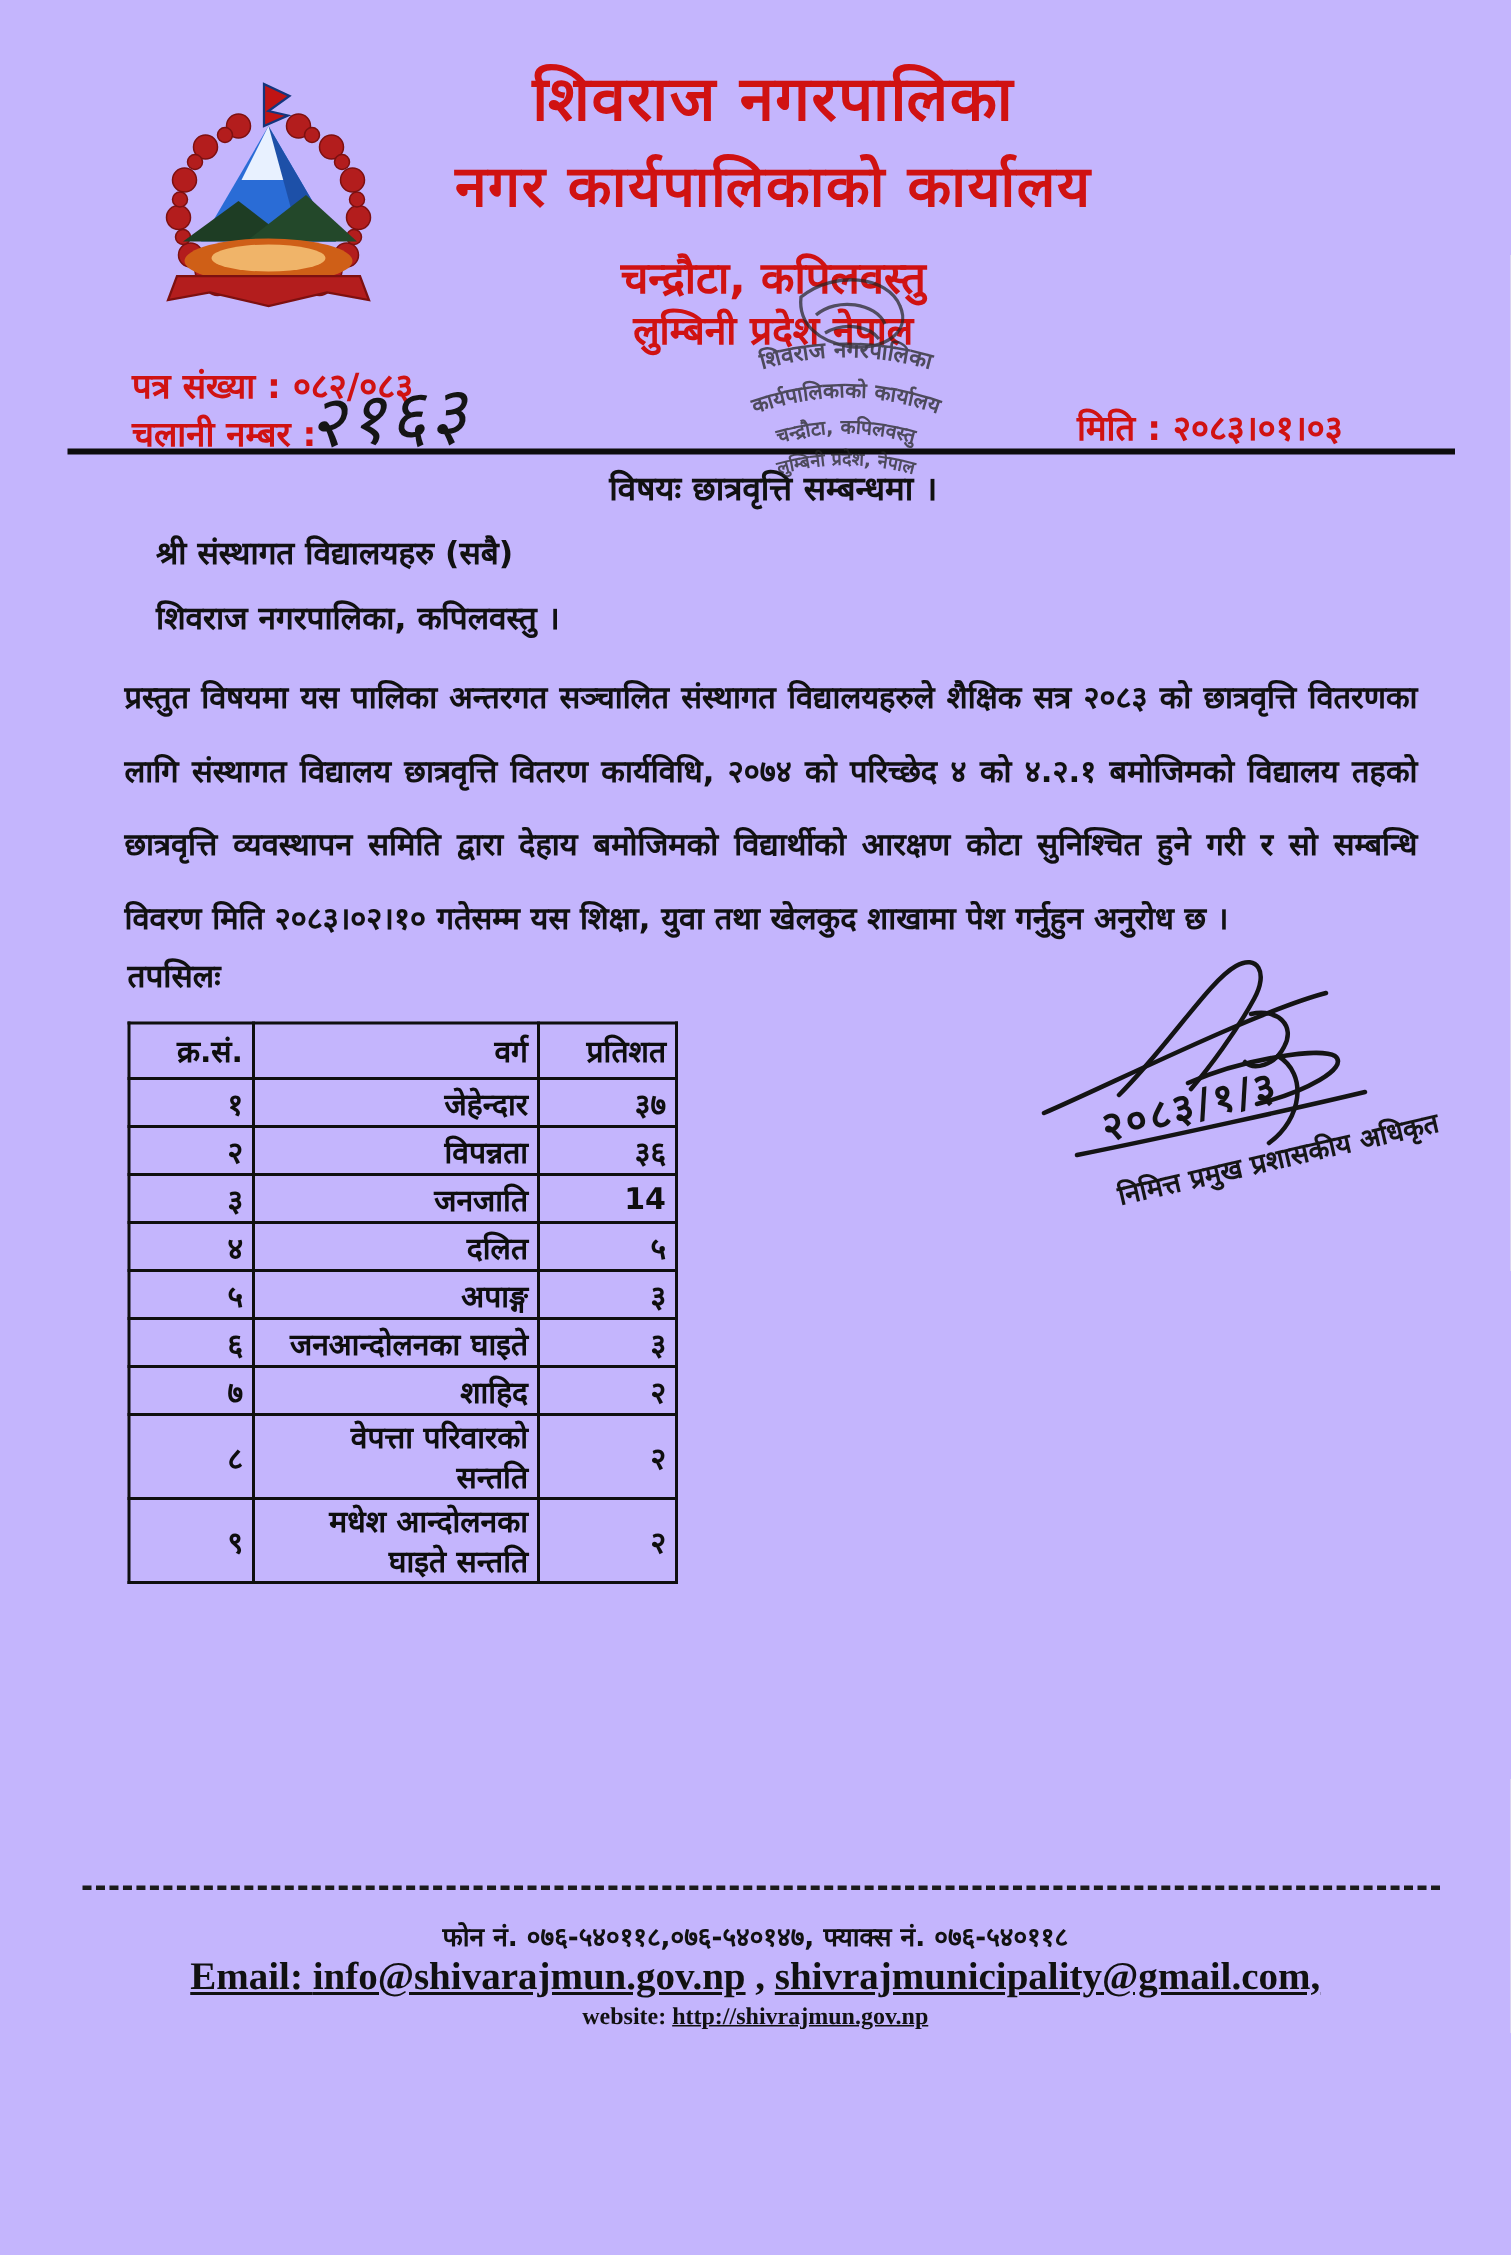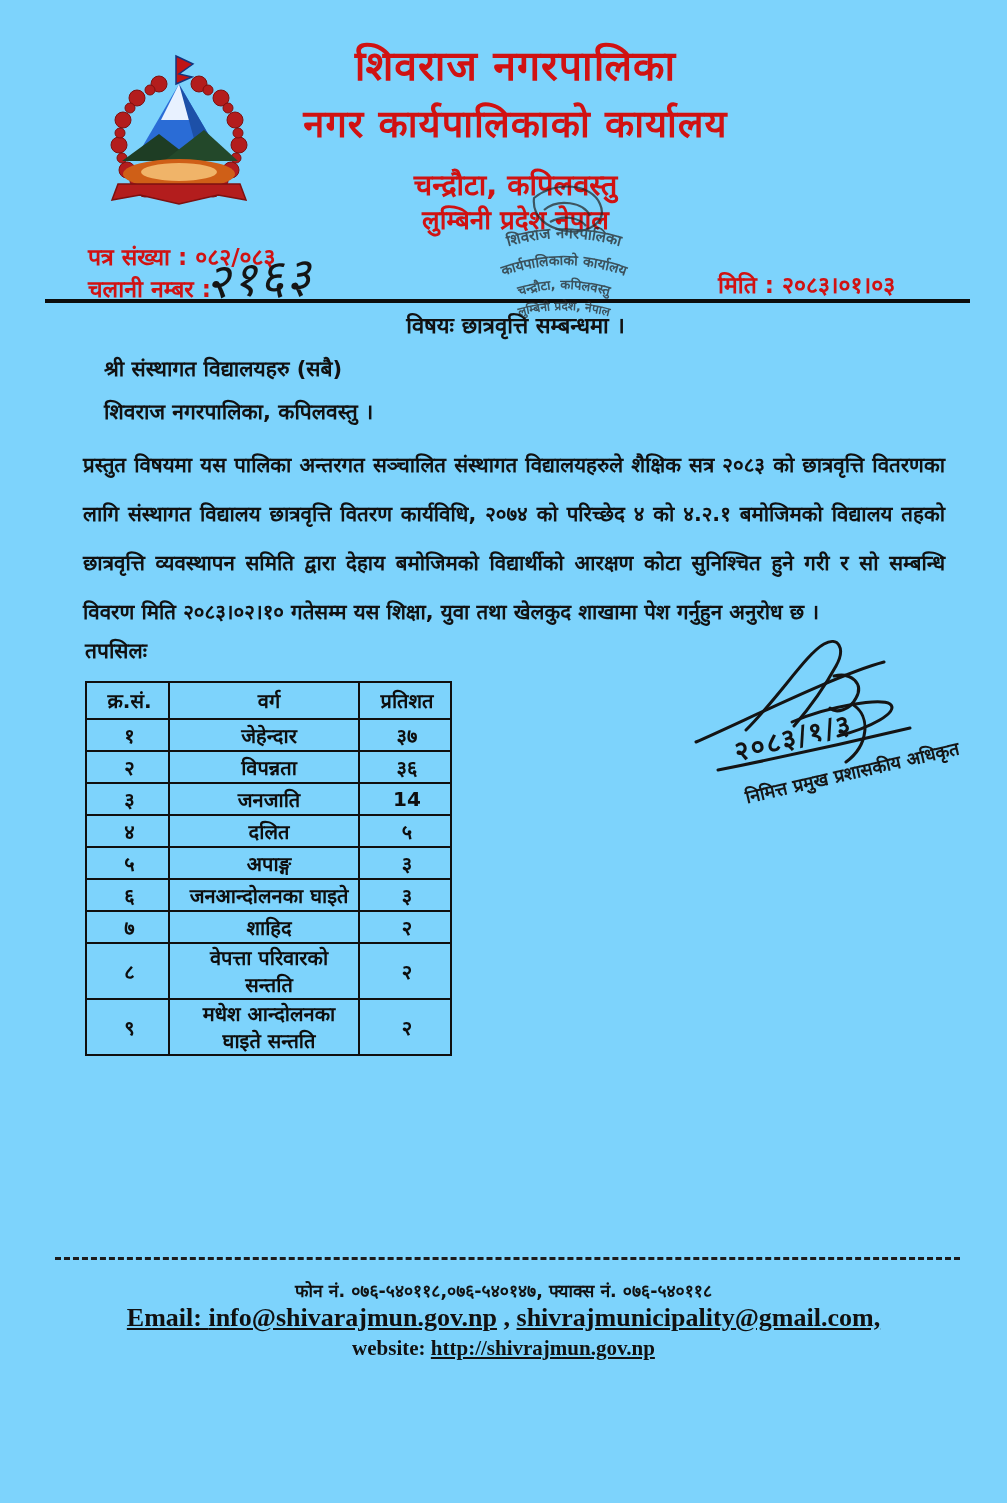--- a/index.html
+++ b/index.html
@@ -1,19 +1,19 @@
 <!DOCTYPE html>
 <html><head>
 <meta charset="utf-8">
 <style>
   * { margin:0; padding:0; box-sizing:border-box; }
   html,body { background:#e8e8e8; }
   .page {
     position:relative; width:1007px; height:1503px; margin:0 auto;
-    background:#7dd3fc; overflow:hidden;
+    background:#c4b5fd; overflow:hidden;
     font-family:"DejaVu Sans", sans-serif; color:#111;
   }
   .abs { position:absolute; }
   .red { color:#d01212; }
   .b { font-weight:bold; }
   .ctr { left:0; width:100%; text-align:center; }
 
   
   .t1 { top:36px;  font-size:41px; letter-spacing:1px; }
   .t2 { top:96px;  font-size:38px; letter-spacing:1px; }
@@ -39,21 +39,21 @@
     font-weight:600; text-align:justify;
   }
 
   .tapasil { left:85px; top:636px; font-size:21px; }
 
   table.quota {
     position:absolute; left:85px; top:681px; border-collapse:collapse;
     font-size:20px; font-weight:bold; color:#0e0e0e;
   }
   table.quota th, table.quota td {
-    border:2px solid #0f0f0f; text-align:center; vertical-align:middle;
+    border:2px solid #0f0f0f; text-align:right; vertical-align:middle;
     padding:0 6px 0 10px;
   }
   table.quota th { height:37px; }
   table.quota td { height:32px; }
   .col-sn  { width:83px; }
   .col-cat { width:190px; padding-left:16px !important; }
   .col-pct { width:92px; }
   table.quota td.col-cat { padding-left:16px; }
 
   
@@ -65,21 +65,21 @@
   }
   .sig-designation {
     left:722px; top:760px; width:260px; font-size:18px; color:#161616;
     transform:rotate(-13deg); text-align:center; z-index:4;
   }
 
   
   .dashline { top:1257px; left:55px; width:905px; border-top:3px dashed #1c1c1c; }
   .phone  { top:1278px; font-size:17.5px; }
   .mail   { top:1303px; font-size:26px; font-family:"Liberation Serif", serif; font-weight:600; }
-  .site   { top:1336px; font-size:21px; font-family:"Liberation Serif", serif; font-weight:600; }
+  .site   { top:1336px; font-size:16px; font-family:"Liberation Serif", serif; font-weight:600; }
   .u { text-decoration:underline; }
 </style>
 </head>
 <body>
 
 <div class="page">
 
   <svg class="abs" style="left:104px; top:48px;" width="150" height="168" viewBox="0 0 150 168">
 
     <g fill="#b31d1d" stroke="#7d1010" stroke-width="1">

